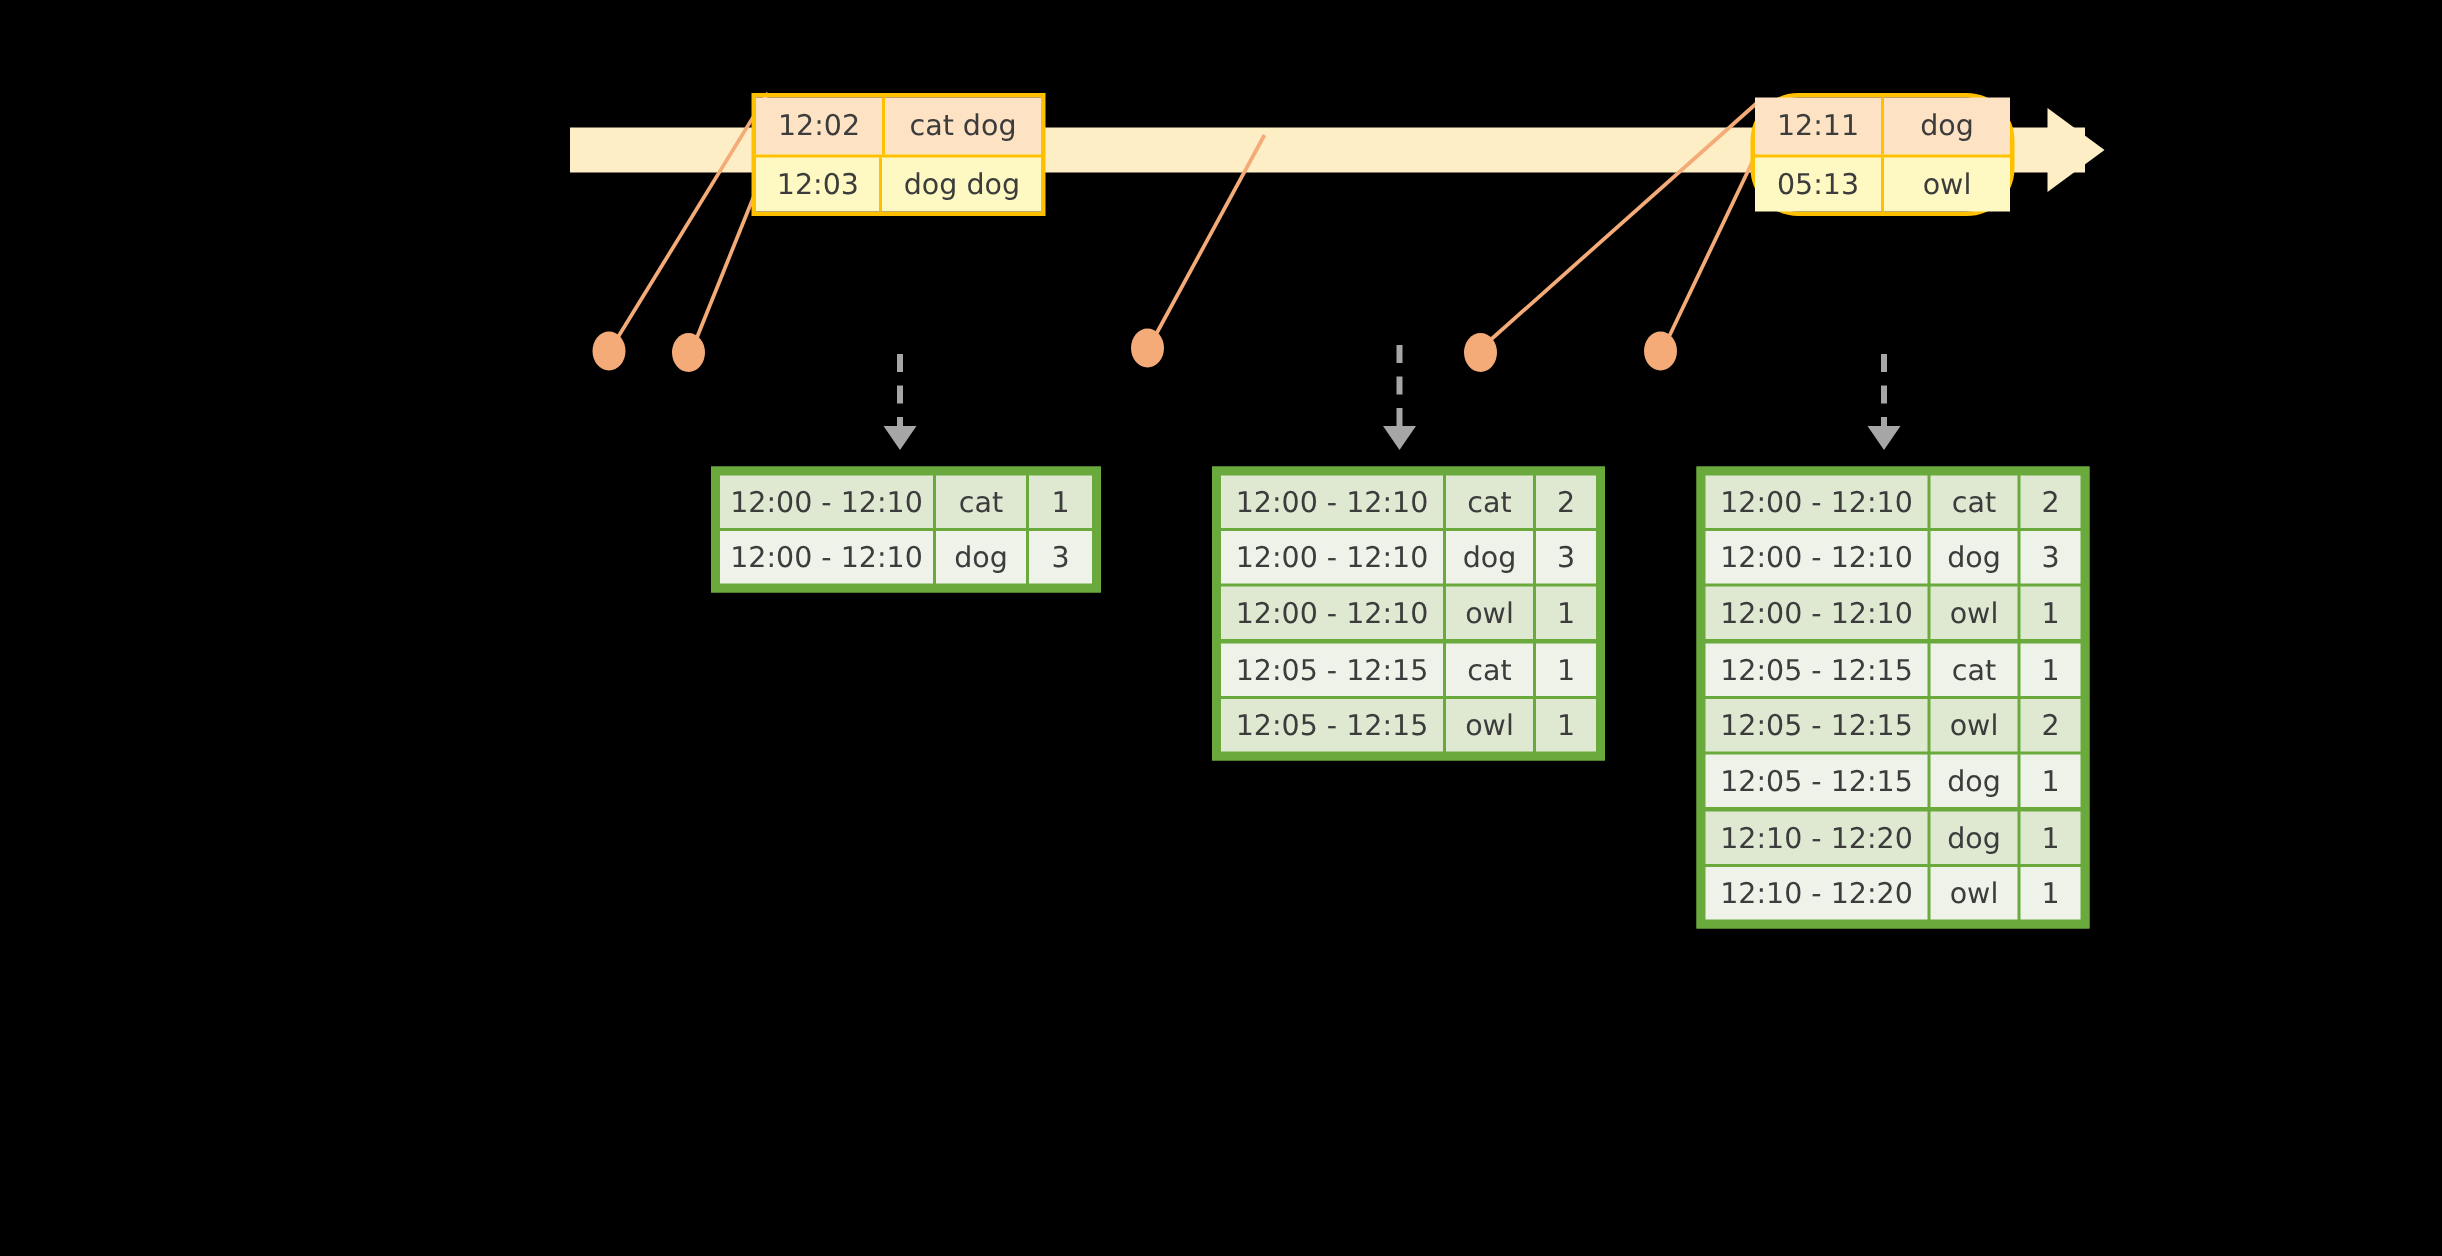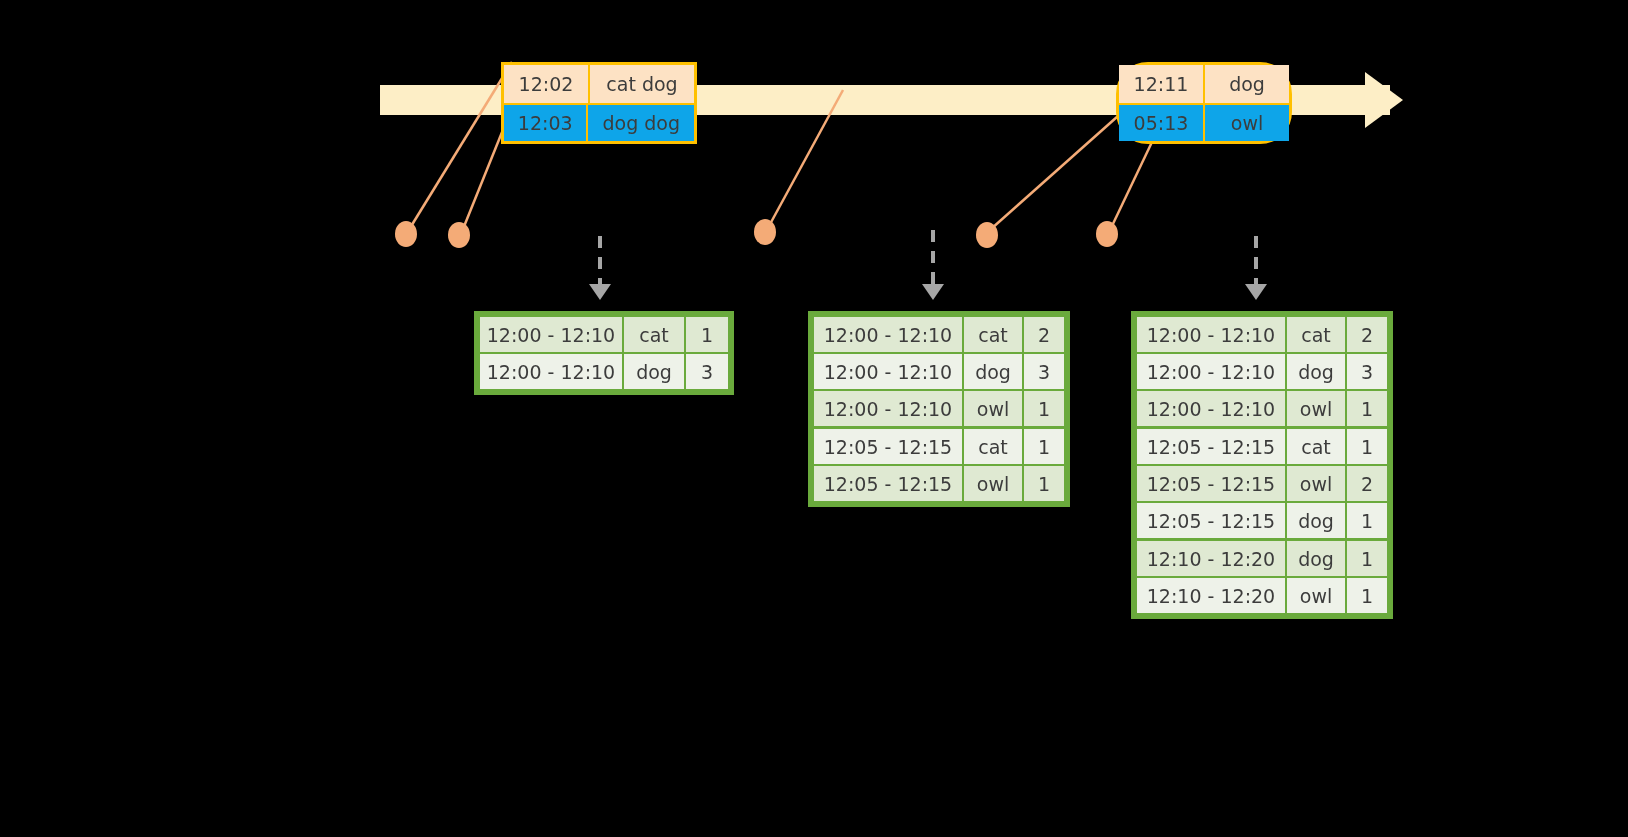--- a/index.html
+++ b/index.html
@@ -12,29 +12,29 @@
   .timeline-bar{position:absolute;left:380px;top:85px;width:1010px;height:30px;
                 background:#fdeec6;}
   .timeline-head{position:absolute;left:1365px;top:72px;width:0;height:0;
                  border-top:28px solid transparent;border-bottom:28px solid transparent;
                  border-left:38px solid #fdeec6;}
 
   
   .evt-box{position:absolute;border:3px solid #ffc000;box-sizing:border-box;}
   .evt-row{display:flex;height:38px;box-sizing:border-box;}
   .evt-row.r1{background:#fde2c4;}
-  .evt-row.r2{background:#0ea5e9;border-top:2px solid #ffc000;}
+  .evt-row.r2{background:#fef9c3;border-top:2px solid #ffc000;}
   .evt-time{width:84px;display:flex;align-items:center;justify-content:center;
             font-size:19px;color:#3c3c3c;border-right:2px solid #ffc000;}
   .evt-words{flex:1;display:flex;align-items:center;justify-content:center;
              font-size:19px;color:#3c3c3c;padding:0 14px;white-space:nowrap;}
 
   #evt-a{left:501px;top:62px;width:196px;}
   #evt-b{left:834px;top:81px;width:196px;}
-  #evt-c{left:1116px;top:62px;width:176px;border-radius:32px;}
+  #evt-c{left:1167px;top:62px;width:176px;border-radius:32px;}
 
   
   .dot{position:absolute;width:22px;height:26px;border-radius:50%;
        background:#f4ab77;}
   svg.lines{position:absolute;left:0;top:0;width:1628px;height:837px;
             pointer-events:none;}
 
   
   .res-table{position:absolute;border:3px solid #6aaa3c;box-sizing:border-box;
              background:#6aaa3c;display:flex;flex-direction:column;gap:3px;padding:3px;}

